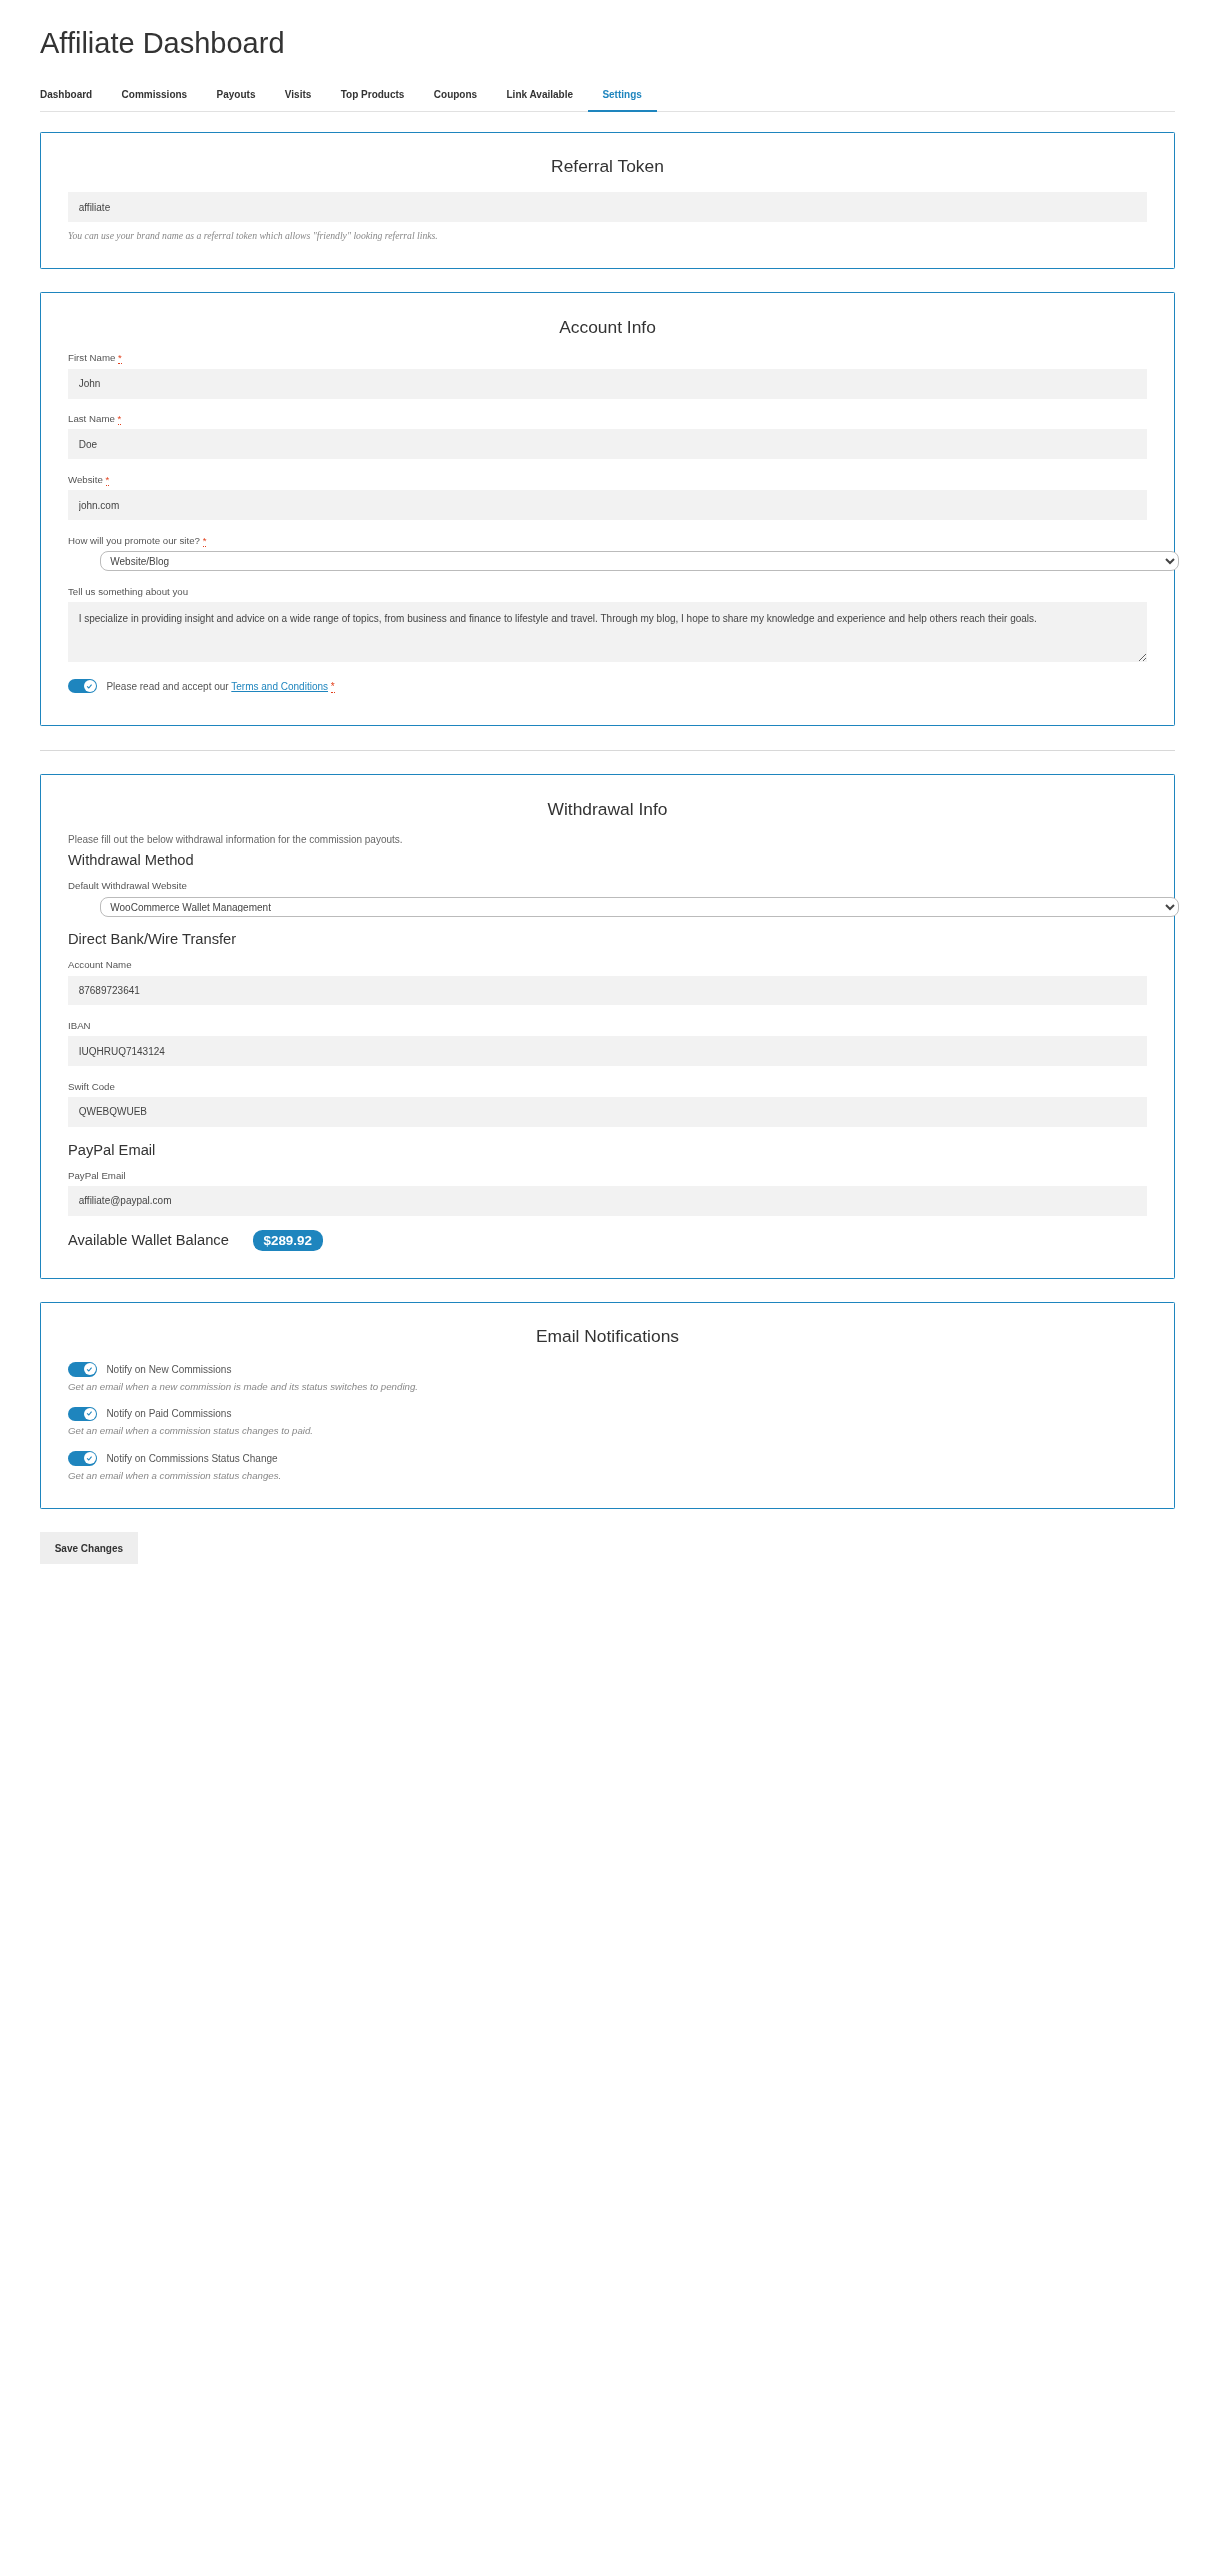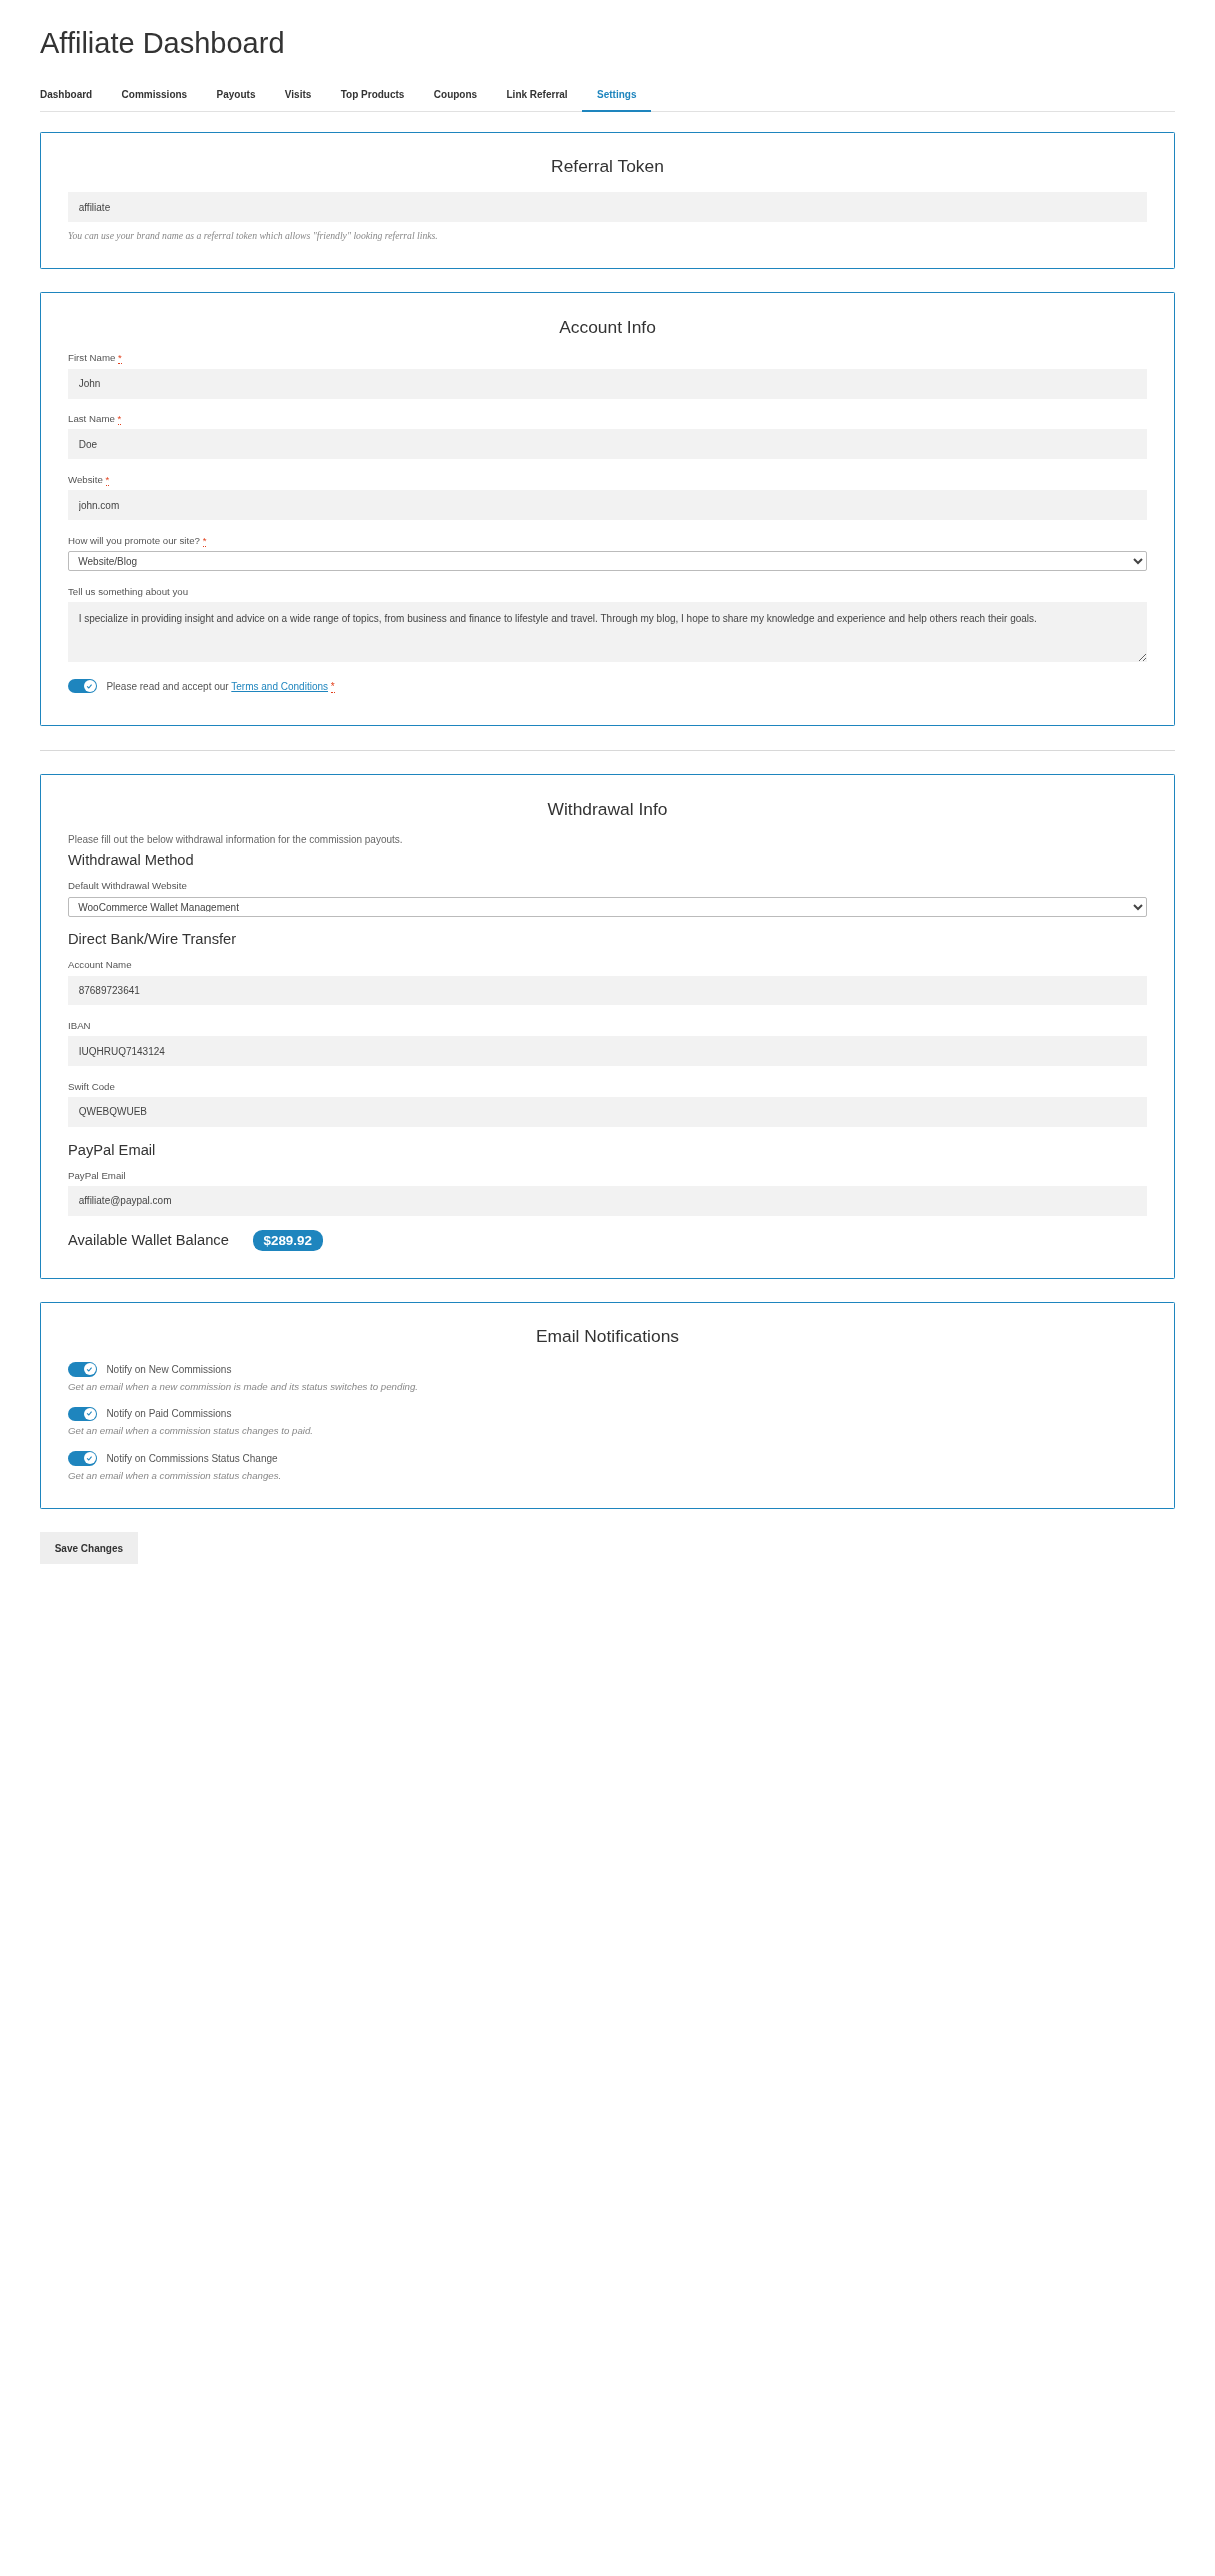--- a/index.html
+++ b/index.html
@@ -82,22 +82,23 @@
     border: none;
     padding: 9.4px 10.7px;
     font-size: 10px;
     color: #444;
     font-family: inherit;
   }
   .select-input {
     background: #fff;
     border: 0.7px solid #bbb;
     padding: 3.3px 5.3px;
-    border-radius: 2px;
+    border-radius: 8px;
     height: 20px;
+    margin-left: 32px;
   }
   .textarea-input {
     min-height: 60px;
     resize: both;
     line-height: 1.55;
   }
   .help-text {
     font-size: 9.7px;
     color: #888;
     font-style: italic;
@@ -183,21 +184,21 @@
 
   <h1 class="page-title">Affiliate Dashboard</h1>
 
   <div class="tabs">
     <div class="tab">Dashboard</div>
     <div class="tab">Commissions</div>
     <div class="tab">Payouts</div>
     <div class="tab">Visits</div>
     <div class="tab">Top Products</div>
     <div class="tab">Coupons</div>
-    <div class="tab">Link Referral</div>
+    <div class="tab">Link Available</div>
     <div class="tab active">Settings</div>
   </div>
 
   
   <div class="panel">
     <h2>Referral Token</h2>
     <div class="field" style="margin-bottom:0;">
       <input type="text" class="text-input" value="affiliate" style="">
       <div class="help-text">You can use your brand name as a referral token which allows "friendly" looking referral links.</div>
     </div>

